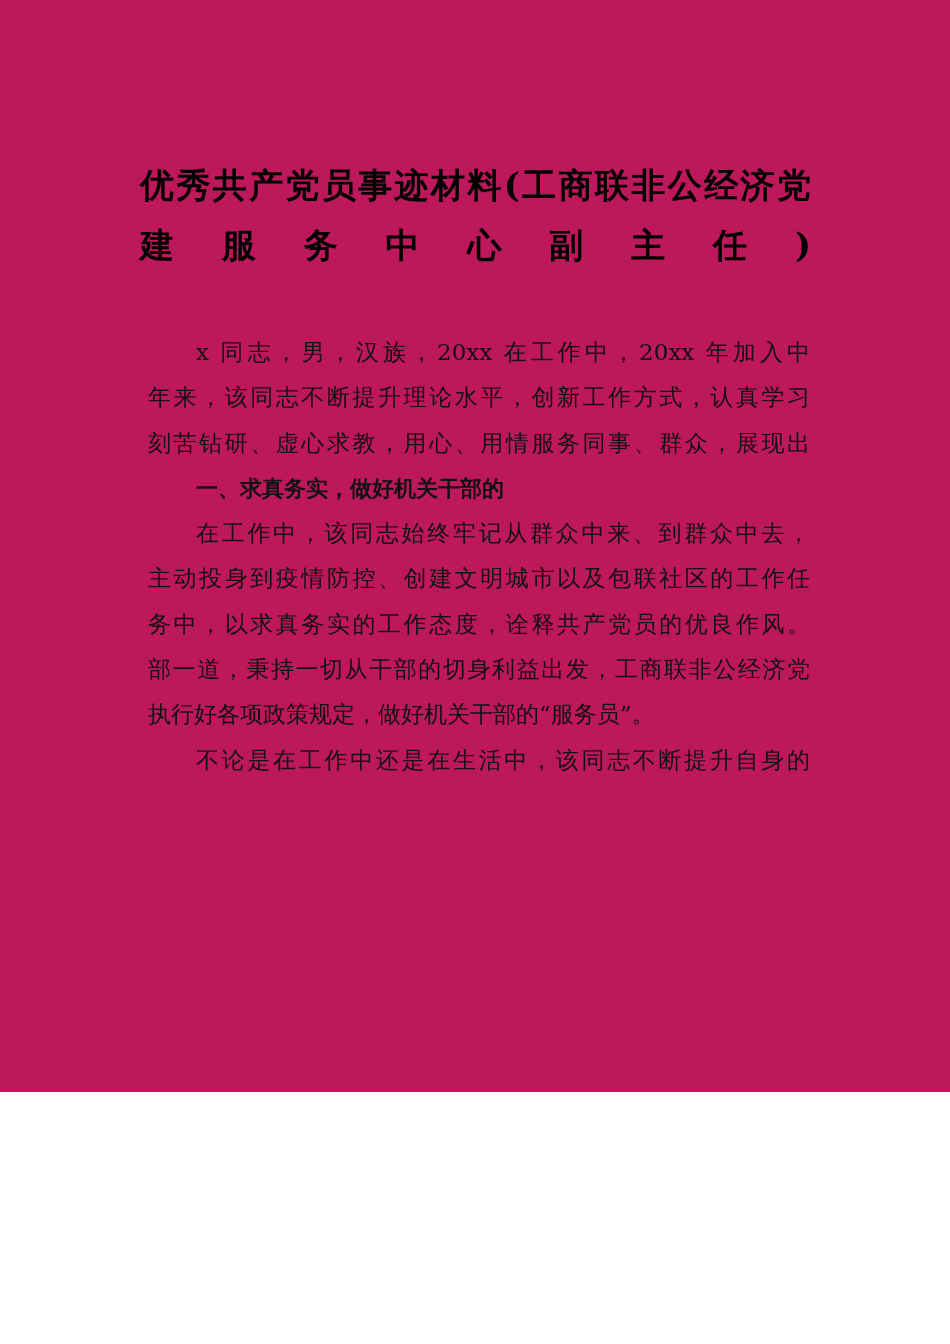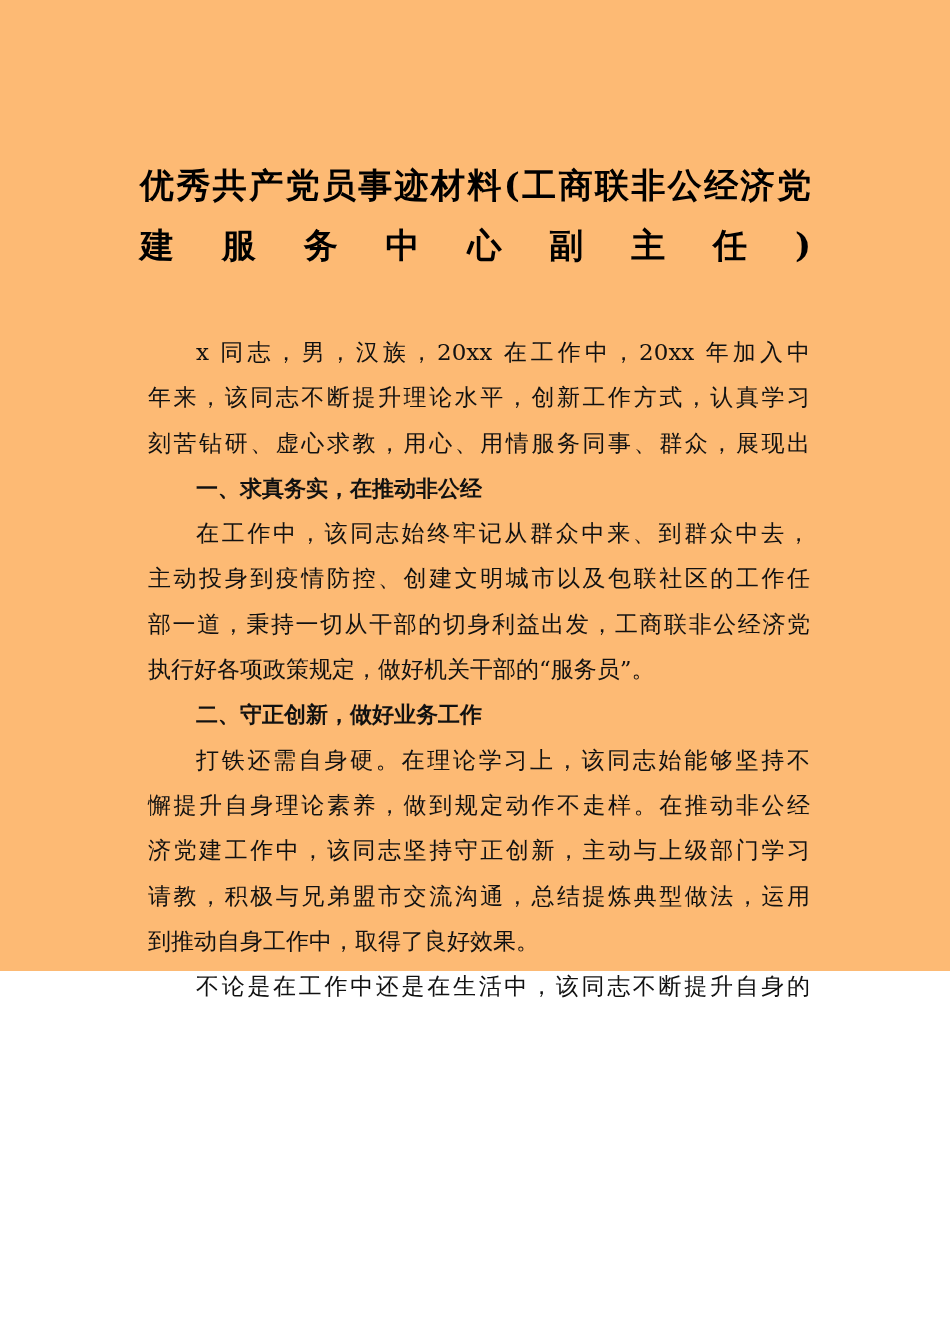--- a/index.html
+++ b/index.html
@@ -1,17 +1,17 @@
 <!DOCTYPE html>
 <html><head>
 <meta charset="utf-8">
 <style>
   html, body { margin: 0; padding: 0; background: #ffffff; }
   body { width: 950px; height: 1344px; position: relative; overflow: hidden; }
-  .page { position: absolute; left: 0; top: 0; width: 950px; height: 971px; background: #fdba74; }
+  .page { position: absolute; left: 0; top: 0; width: 950px; height: 1092px; background: #be185d; }
   .title {
     position: absolute; left: 140px; width: 670px; text-align: center;
     font-family: "DejaVu Serif", "Liberation Serif", serif; font-weight: bold;
     font-size: 34px; color: #000; line-height: 60px; top: 155px;
     letter-spacing: -1px;
   }
   .title .line { display: block; white-space: nowrap; height: 60px; }
   .body {
     position: absolute; left: 148px; width: 662px; top: 330px;
     font-family: "DejaVu Serif", "Liberation Serif", serif;
@@ -32,33 +32,26 @@
   </div>
 
   <div class="body">
     <div>
       <span class="line indent">x 同志，男，汉族，20xx 在工作中，20xx 年加入中</span>
       <span class="line">年来，该同志不断提升理论水平，创新工作方式，认真学习</span>
       <span class="line">刻苦钻研、虚心求教，用心、用情服务同事、群众，展现出</span>
     </div>
 
     <div>
-      <span class="line heading">一、求真务实，在推动非公经</span>
+      <span class="line heading">一、求真务实，做好机关干部的</span>
       <span class="line indent">在工作中，该同志始终牢记从群众中来、到群众中去，</span>
       <span class="line">主动投身到疫情防控、创建文明城市以及包联社区的工作任</span>
+      <span class="line">务中，以求真务实的工作态度，诠释共产党员的优良作风。</span>
       <span class="line">部一道，秉持一切从干部的切身利益出发，工商联非公经济党</span>
       <span class="line last">执行好各项政策规定，做好机关干部的“服务员”。</span>
     </div>
 
-    <div>
-      <span class="line heading">二、守正创新，做好业务工作</span>
-      <span class="line indent">打铁还需自身硬。在理论学习上，该同志始能够坚持不</span>
-      <span class="line">懈提升自身理论素养，做到规定动作不走样。在推动非公经</span>
-      <span class="line">济党建工作中，该同志坚持守正创新，主动与上级部门学习</span>
-      <span class="line">请教，积极与兄弟盟市交流沟通，总结提炼典型做法，运用</span>
-      <span class="line last">到推动自身工作中，取得了良好效果。</span>
-    </div>
 
     <div>
       <span class="line indent">不论是在工作中还是在生活中，该同志不断提升自身的</span>
     </div>
   </div>
 </div>
 
 </body></html>

